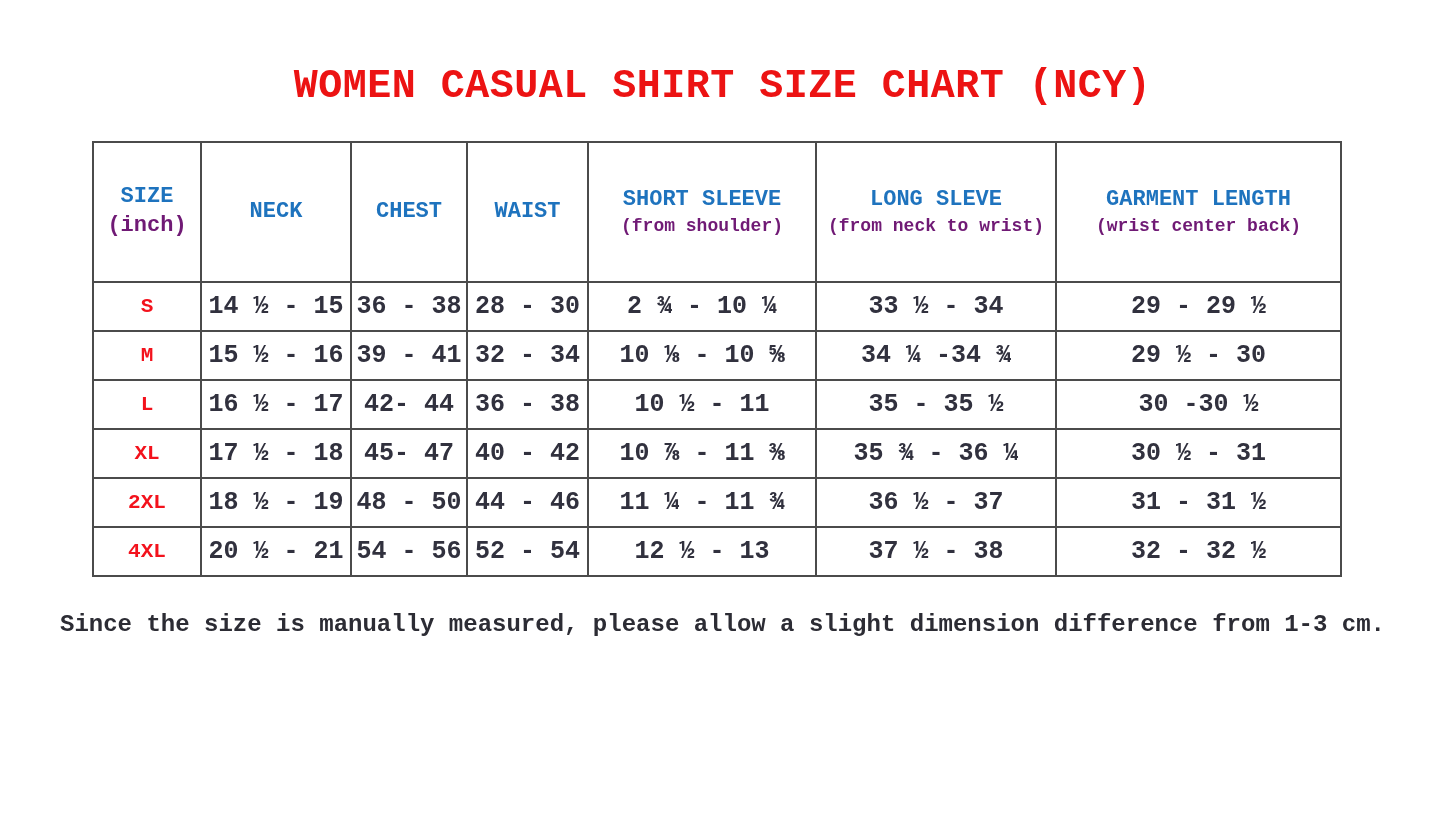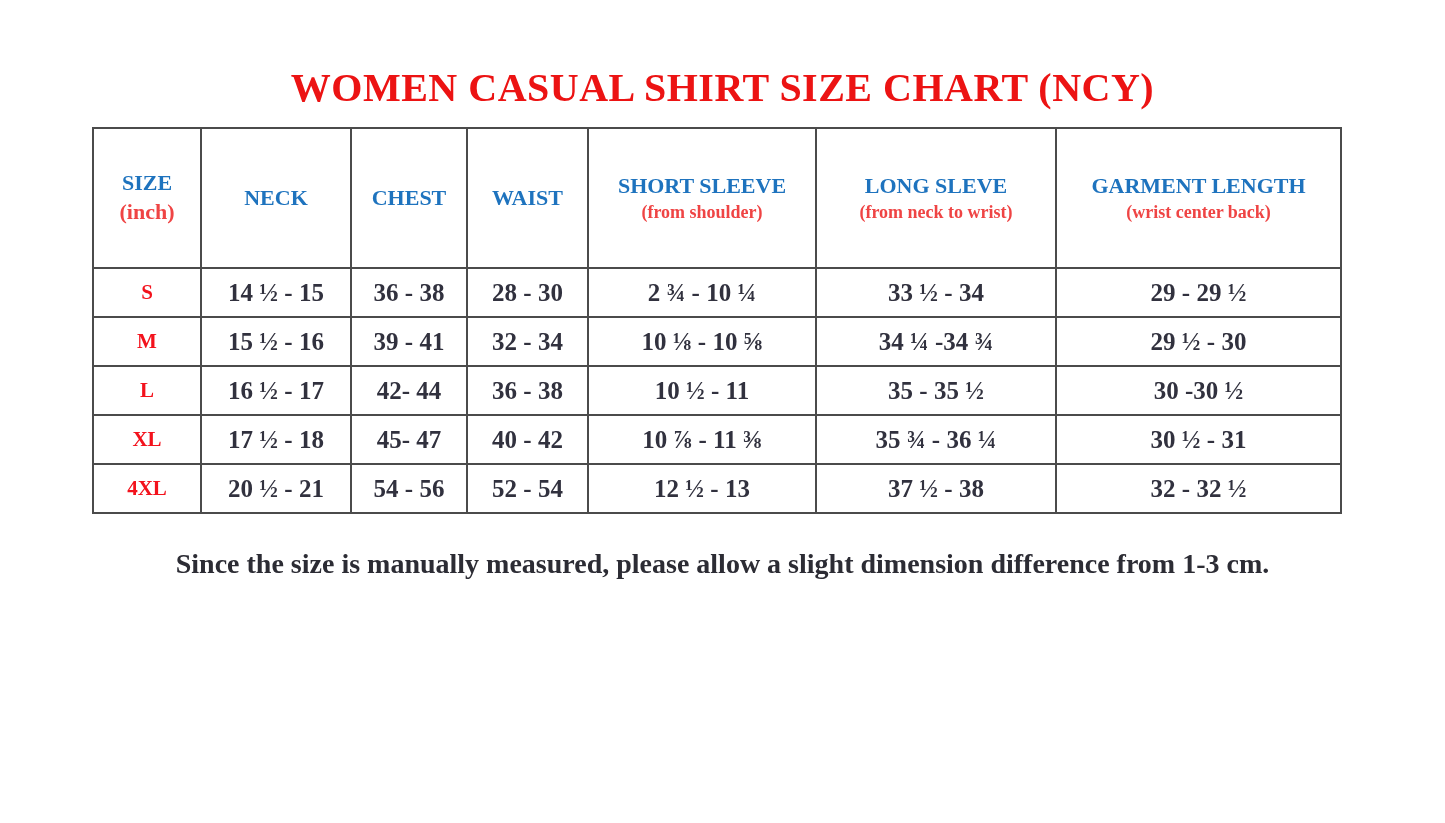--- a/index.html
+++ b/index.html
@@ -2,77 +2,77 @@
 <html><head>
 <meta charset="utf-8">
 <style>
   * { margin: 0; padding: 0; box-sizing: border-box; }
   html, body {
     width: 1445px; height: 823px;
     background: #ffffff;
     font-family: "Liberation Serif", "DejaVu Serif", serif;
     overflow: hidden;
   }
-  .page { width: 1445px; height: 693px; position: relative; }
+  .page { width: 1445px; height: 693px; position: relative; font-family: Liberation Mono, monospace; }
 
   .title {
     padding-top: 64px;
     text-align: center;
     font-size: 40px;
     font-weight: bold;
     color: #ec1313;
     letter-spacing: 0.5px;
   }
 
   table.size-chart {
     table-layout: fixed;
     border-collapse: collapse;
     width: 1248px;
-    margin: 16px 0 0 92px;
+    margin: 32px 0 0 92px;
   }
   table.size-chart td, table.size-chart th {
     border: 2px solid #4b4b4b;
     text-align: center;
     vertical-align: middle;
     background: #ffffff;
   }
   tr.header-row th { height: 140px; }
   tr.data-row td { height: 49px; }
 
   .hdr-main {
     display: block;
     color: #1e73be;
     font-size: 22px;
     font-weight: bold;
     line-height: 1.3;
   }
   .hdr-sub {
     display: block;
-    color: #ef4444;
+    color: #701a75;
     font-size: 18px;
     font-weight: bold;
     line-height: 1.3;
   }
   th.size-col .hdr-sub { font-size: 22px; }
 
   td.size-cell {
     color: #f3121c;
     font-size: 21px;
     font-weight: bold;
   }
   td.value-cell {
     color: #31313e;
     font-size: 25px;
     font-weight: bold;
   }
 
   .footnote {
     margin-top: 34px;
     text-align: center;
-    font-size: 28px;
+    font-size: 24px;
     font-weight: bold;
     color: #2c2c34;
   }
 </style>
 </head>
 <body>
 
 <div class="page">
 
   <div class="title">WOMEN CASUAL SHIRT SIZE CHART (NCY)</div>
@@ -146,20 +146,29 @@
       <tr class="data-row">
         <td class="size-cell">XL</td>
         <td class="value-cell">17 ½ - 18</td>
         <td class="value-cell">45- 47</td>
         <td class="value-cell">40 - 42</td>
         <td class="value-cell">10 ⅞ - 11 ⅜</td>
         <td class="value-cell">35 ¾ - 36 ¼</td>
         <td class="value-cell">30 ½ - 31</td>
       </tr>
       <tr class="data-row">
+        <td class="size-cell">2XL</td>
+        <td class="value-cell">18 ½ - 19</td>
+        <td class="value-cell">48 - 50</td>
+        <td class="value-cell">44 - 46</td>
+        <td class="value-cell">11 ¼ - 11 ¾</td>
+        <td class="value-cell">36 ½ - 37</td>
+        <td class="value-cell">31 - 31 ½</td>
+      </tr>
+      <tr class="data-row">
         <td class="size-cell">4XL</td>
         <td class="value-cell">20 ½ - 21</td>
         <td class="value-cell">54 - 56</td>
         <td class="value-cell">52 - 54</td>
         <td class="value-cell">12 ½ - 13</td>
         <td class="value-cell">37 ½ - 38</td>
         <td class="value-cell">32 - 32 ½</td>
       </tr>
     </tbody>
   </table>

